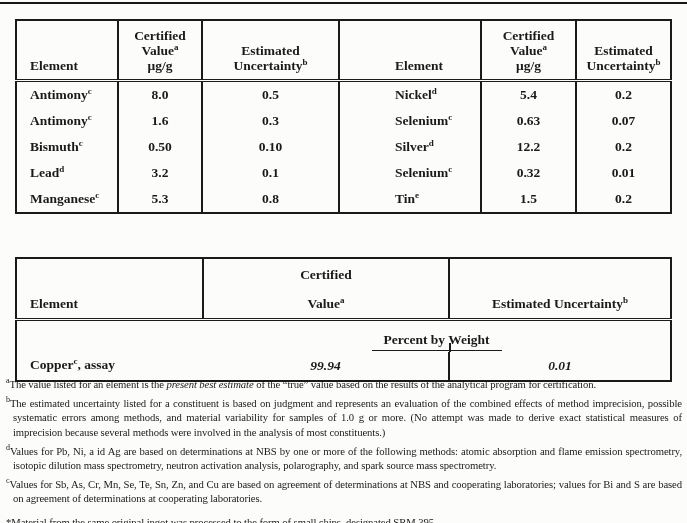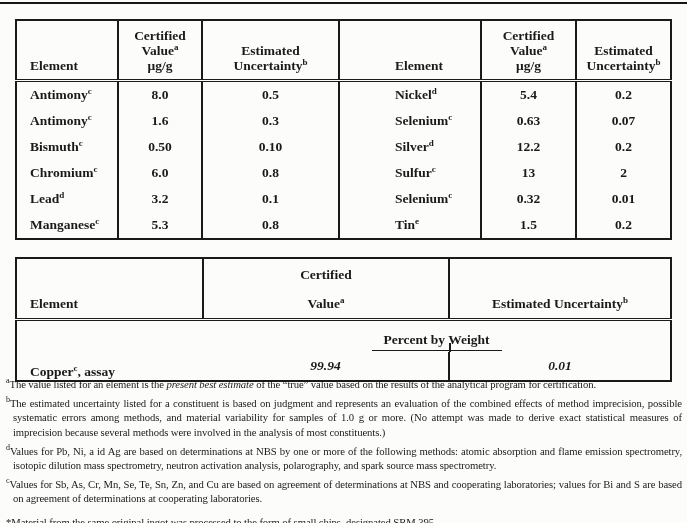--- a/index.html
+++ b/index.html
@@ -59,21 +59,21 @@
   .pbw{
     display:inline-block;
     border-bottom:1.5px solid var(--ink);
     padding:0 12px 2px 12px;
     text-align:right;
   }
   .stub{
     position:absolute;left:246px;bottom:0;width:2px;height:9px;background:var(--ink);
   }
   .t2 tr.data td{height:28px;font-style:italic;}
-  .t2 td.el-cell{vertical-align:bottom;padding-left:13px;}
+  .t2 td.el-cell{vertical-align:bottom;padding-left:13px;padding-bottom:7px;}
   
   .footnotes{
     position:absolute;top:377px;left:6px;width:676px;
     font-size:10.7px;line-height:14.2px;
     letter-spacing:-0.1px;
     text-align:justify;
   }
   .fn{margin:0 0 5px 0;padding-left:7px;text-indent:-7px;}
   .fn sup{font-size:8px;}
   .fn-star{margin-top:9px;text-align:left;}
@@ -135,28 +135,20 @@
   </tr>
   <tr class="body">
     <td class="el-l"><span>Bismuth</span><sup>c</sup></td>
     <td class="cen vl">0.50</td>
     <td class="cen vl">0.10</td>
     <td class="el-r vl"><span>Silver</span><sup>d</sup></td>
     <td class="cen vl">12.2</td>
     <td class="cen vl">0.2</td>
   </tr>
   <tr class="body">
-    <td class="el-l"><span>Chromium</span><sup>c</sup></td>
-    <td class="cen vl">6.0</td>
-    <td class="cen vl">0.8</td>
-    <td class="el-r vl"><span>Sulfur</span><sup>c</sup></td>
-    <td class="cen vl">13</td>
-    <td class="cen vl">2</td>
-  </tr>
-  <tr class="body">
     <td class="el-l"><span>Lead</span><sup>d</sup></td>
     <td class="cen vl">3.2</td>
     <td class="cen vl">0.1</td>
     <td class="el-r vl"><span>Selenium</span><sup>c</sup></td>
     <td class="cen vl">0.32</td>
     <td class="cen vl">0.01</td>
   </tr>
   <tr class="body">
     <td class="el-l"><span>Manganese</span><sup>c</sup></td>
     <td class="cen vl">5.3</td>

